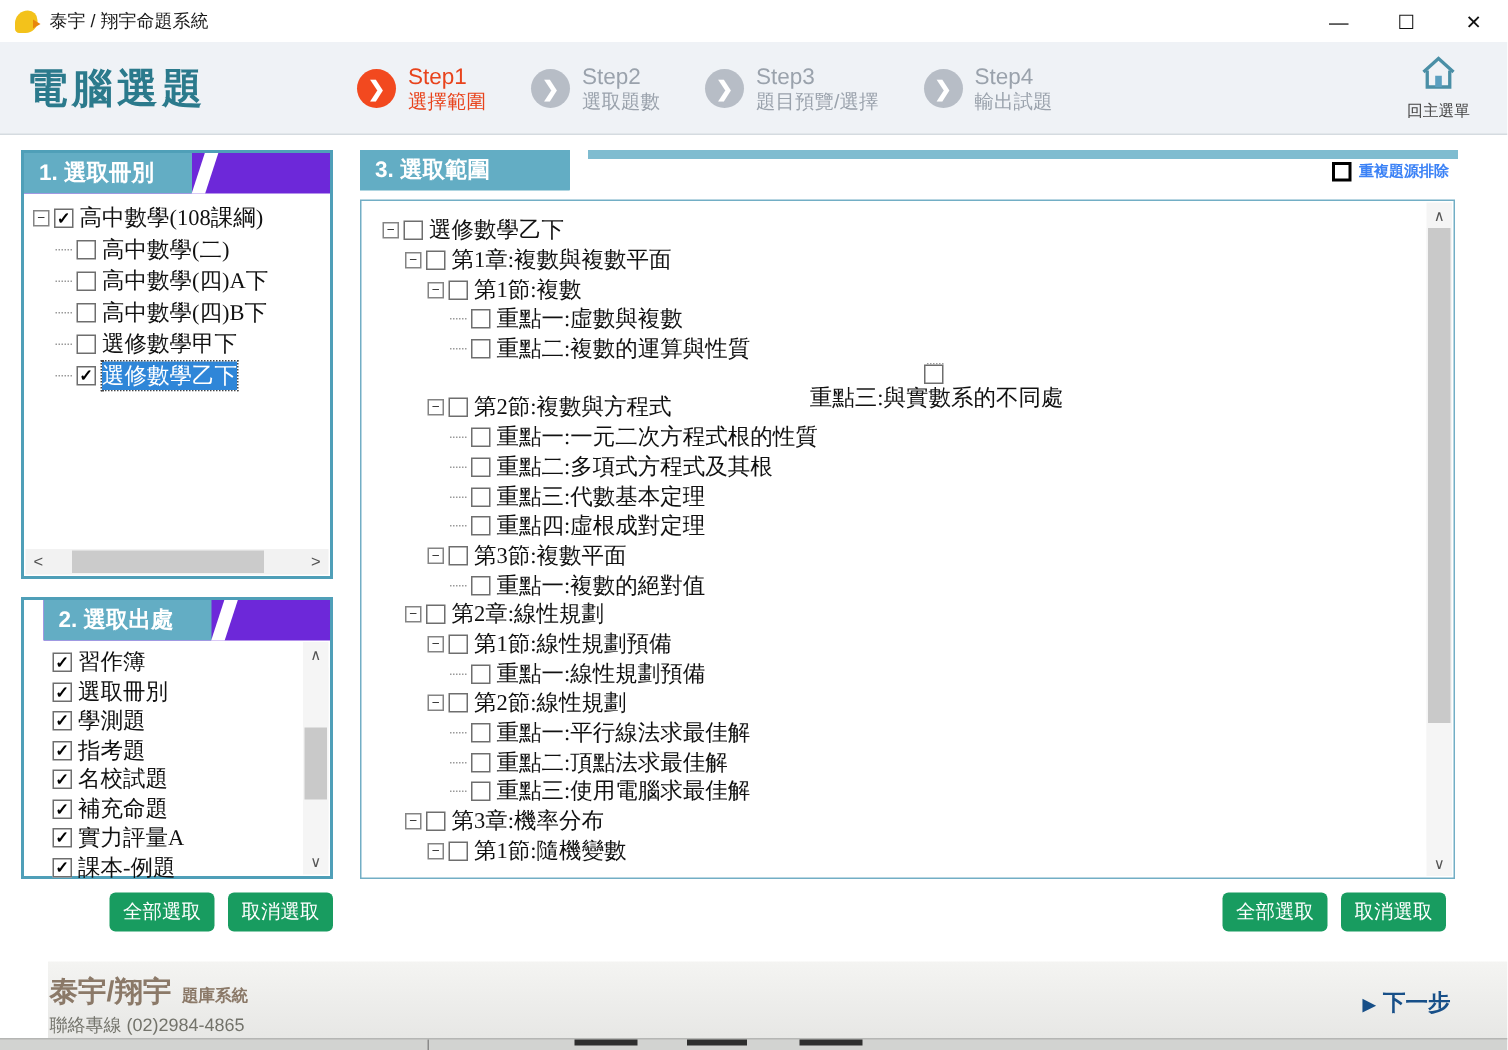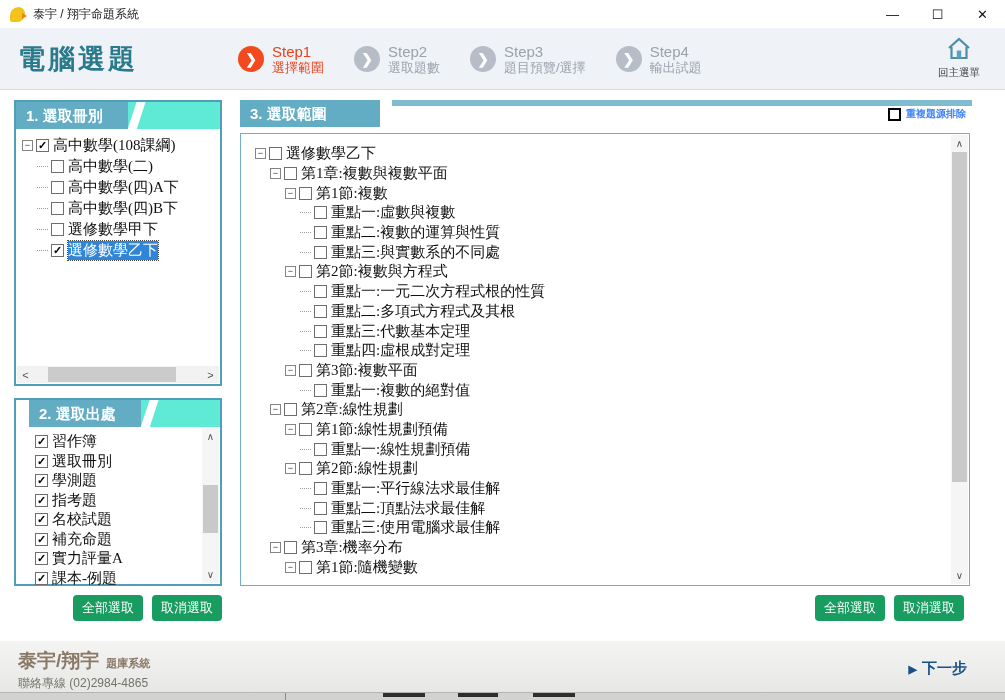--- a/index.html
+++ b/index.html
@@ -27,21 +27,21 @@
   .home { margin-left:auto; margin-right:25px; text-align:center; cursor:pointer; }
   .home-label { font-size:10.5px; color:#444; display:block; margin-top:1px; }
 
   
   .main { position:relative; height:551px; background:#fff; }
 
   .panel { position:absolute; border:2px solid #4f9fb8; background:#fff; }
   #panel1 { left:14px; top:10px; width:208px; height:286px; }
   #panel2 { left:14px; top:308px; width:208px; height:188px;padding-left:13px; }
 
-  .chipbar { position:relative; height:27px; background:#5eead4; overflow:hidden; flex:none; }
+  .chipbar { position:relative; height:27px; background:#6d28d9; overflow:hidden; flex:none; }
   .chip { position:absolute; left:0; top:0; height:27px; background:#63adc4; color:#fff; font-weight:bold; font-size:15px; line-height:27px; padding-left:10px; width:112px; }
   .slash { position:absolute; top:-4px; width:9px; height:36px; background:#fff; transform:skewX(-18deg); left:116px; }
 
   .tree-area { padding:6px 2px 0 4px; overflow:hidden; }
   .trow { display:flex; align-items:center; white-space:nowrap; }
   .expander { width:11px; height:11px; border:1px solid #848484; background:#fff; color:#333; font-size:9px; line-height:9px; text-align:center; margin-right:3px; flex:none; }
   .conn { width:11px; height:0; border-top:1px dotted #9a9a9a; margin-right:3px; flex:none; }
   .cb { width:13px; height:13px; border:1px solid #6e6e6e; background:#fff; margin-right:4px; flex:none; display:flex; align-items:center; justify-content:center; font-size:11px; font-weight:bold; color:#000; }
   .lbl { font-family:"Liberation Serif","DejaVu Serif",serif; font-size:15px; color:#111; }
   .lbl.selected { background:#2f86d8; color:#fff; outline:1px dotted #444; }
@@ -73,21 +73,21 @@
   #panel3box .tree-area { padding:10px 20px 0 12px; }
   #p3scroll { top:1px; }
 
   
   .btnrow { position:absolute; display:flex; justify-content:flex-end; gap:9px; }
   #btns-left { left:14px; top:505px; width:208px; }
   #btns-right { left:240px; top:505px; width:724px; }
   .gbtn { background:#189c60; color:#fff; border:none; border-radius:4px; font-size:13px; padding:4px 9px; font-family:inherit; cursor:pointer; }
 
   
-  .footer { position:relative; height:51px; background:linear-gradient(#f4f4f2,#e7e7e5); padding:7px 0 0 18px; }
+  .footer { position:relative; height:51px; background:linear-gradient(#f4f4f2,#e7e7e5); padding:7px 0 0 1px;margin-left:32px; }
   .brand-line { display:flex; align-items:baseline; gap:7px; }
   .brand { font-size:19px; font-weight:bold; color:#8b7968; }
   .brand-suffix { font-size:11px; font-weight:bold; color:#8b7968; }
   .phone { font-size:12px; color:#73736b; margin-top:1px; }
   .next { position:absolute; right:38px; bottom:14px; color:#174f88; font-size:15px; font-weight:bold; cursor:pointer; }
   .next .arrow { font-size:11px; margin-right:5px; }
 
   .bottomstrip { height:8px; background:#d2d3d1; border-top:1px solid #b5b6b4; position:relative; }
   .frag { position:absolute; top:0; height:4px; background:#2e2e2e; }
   .fragline { position:absolute; top:0; height:8px; width:1px; background:#8a8a8a; }
@@ -278,21 +278,21 @@
         <div class="trow" style="padding-left: 47px; height: 19.7px;">
           <span class="conn"></span>
           <span class="cb"></span>
           <span class="lbl">重點一:虛數與複數</span>
         </div>
         <div class="trow" style="padding-left: 47px; height: 19.7px;">
           <span class="conn"></span>
           <span class="cb"></span>
           <span class="lbl">重點二:複數的運算與性質</span>
         </div>
-        <div class="trow" style="padding-left: 47px; height: 19.7px;">
+        <div class="trow" style="padding-left: 47px; height: 19.7px; flex-direction: column;">
           <span class="conn"></span>
           <span class="cb"></span>
           <span class="lbl">重點三:與實數系的不同處</span>
         </div>
         <div class="trow" style="padding-left: 32px; height: 19.7px;">
           <span class="expander">−</span>
           <span class="cb"></span>
           <span class="lbl">第2節:複數與方程式</span>
         </div>
         <div class="trow" style="padding-left: 47px; height: 19.7px;">

